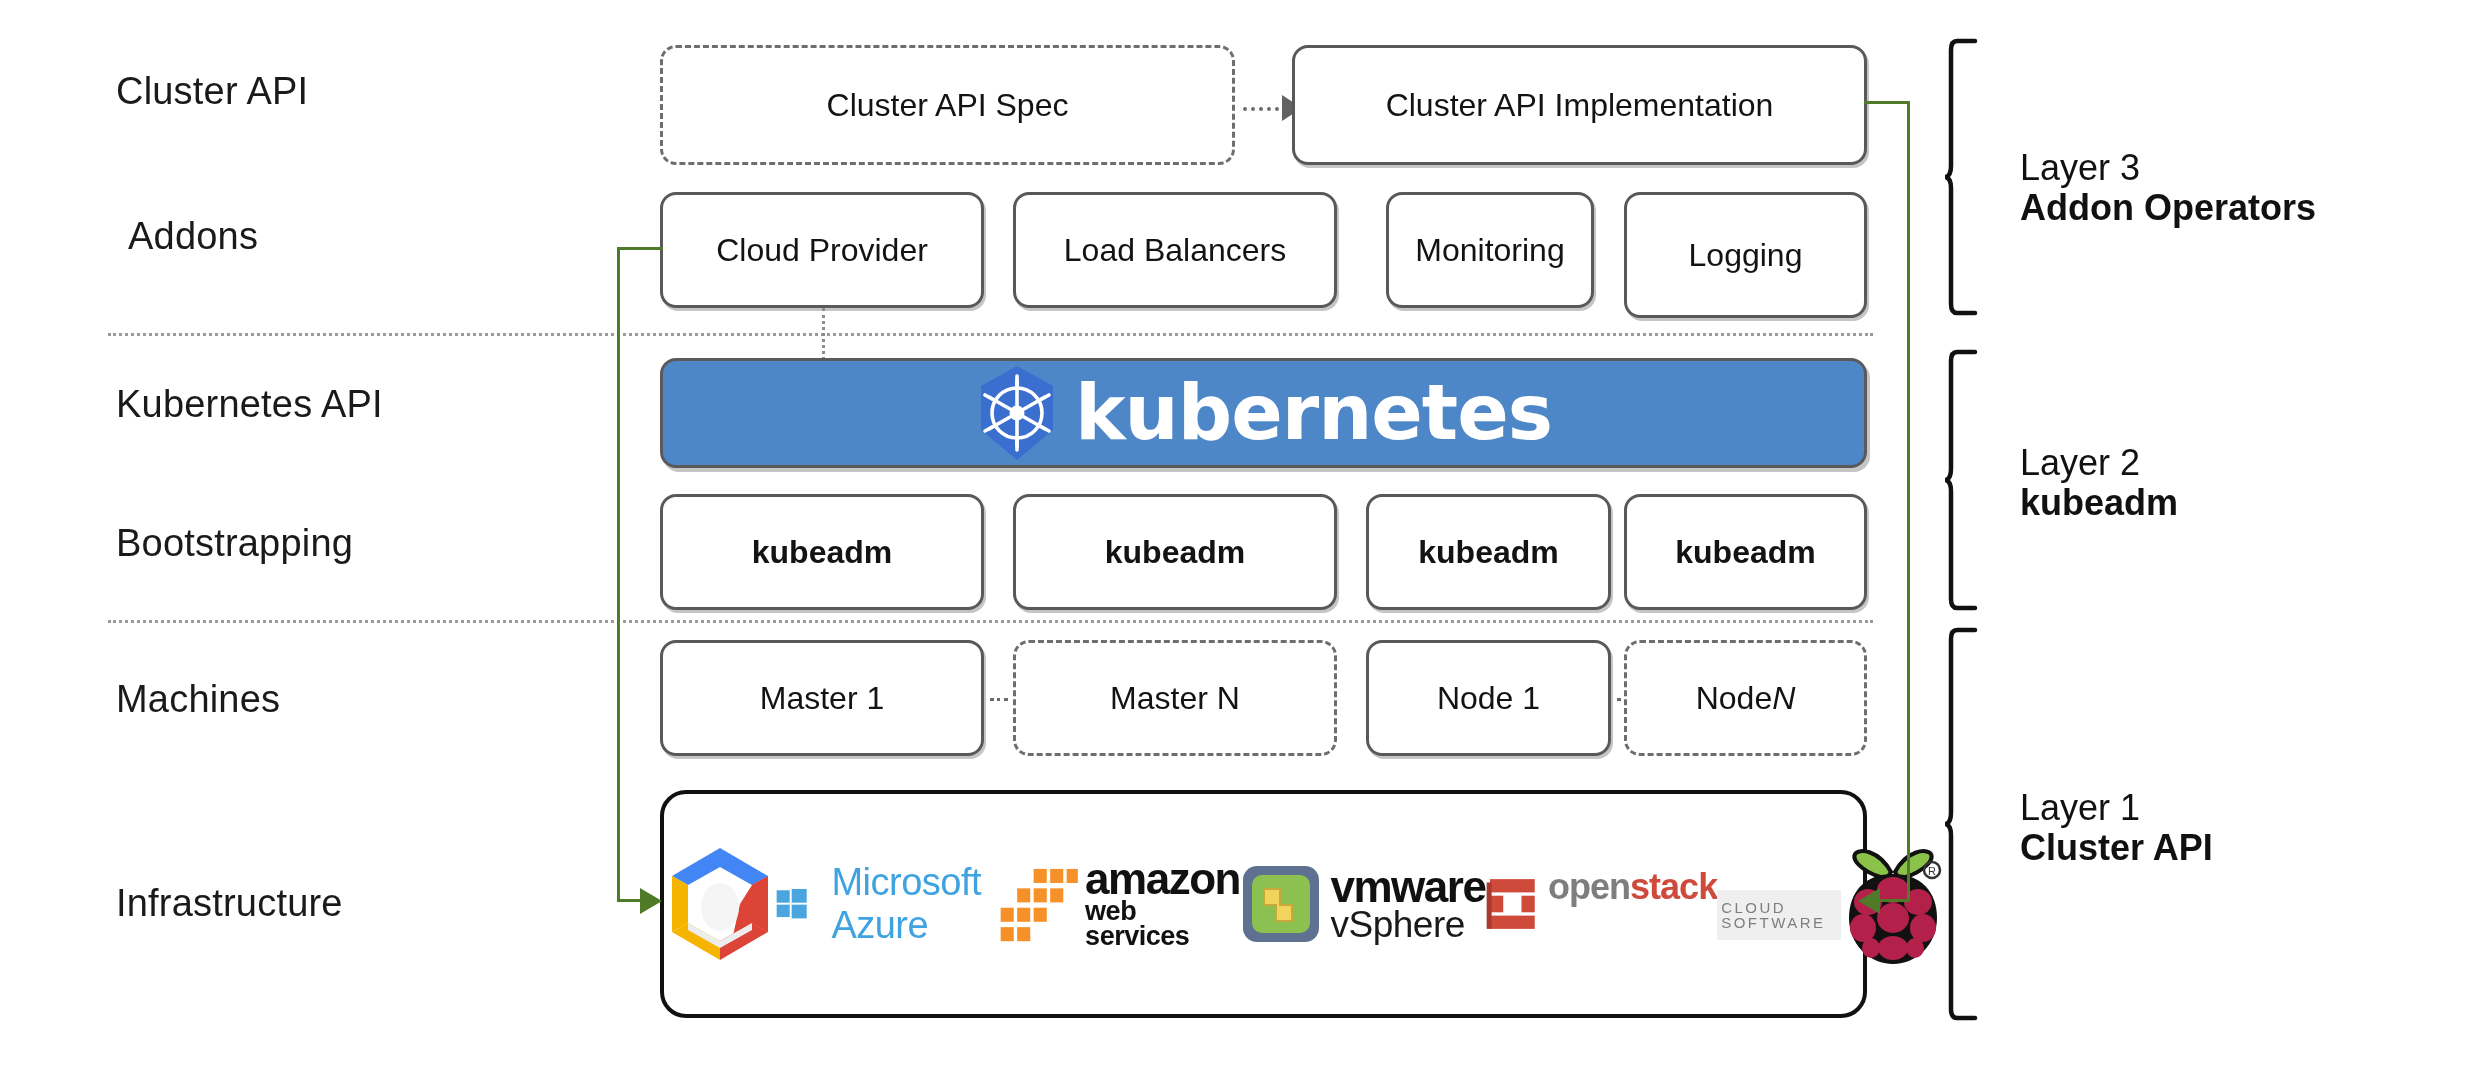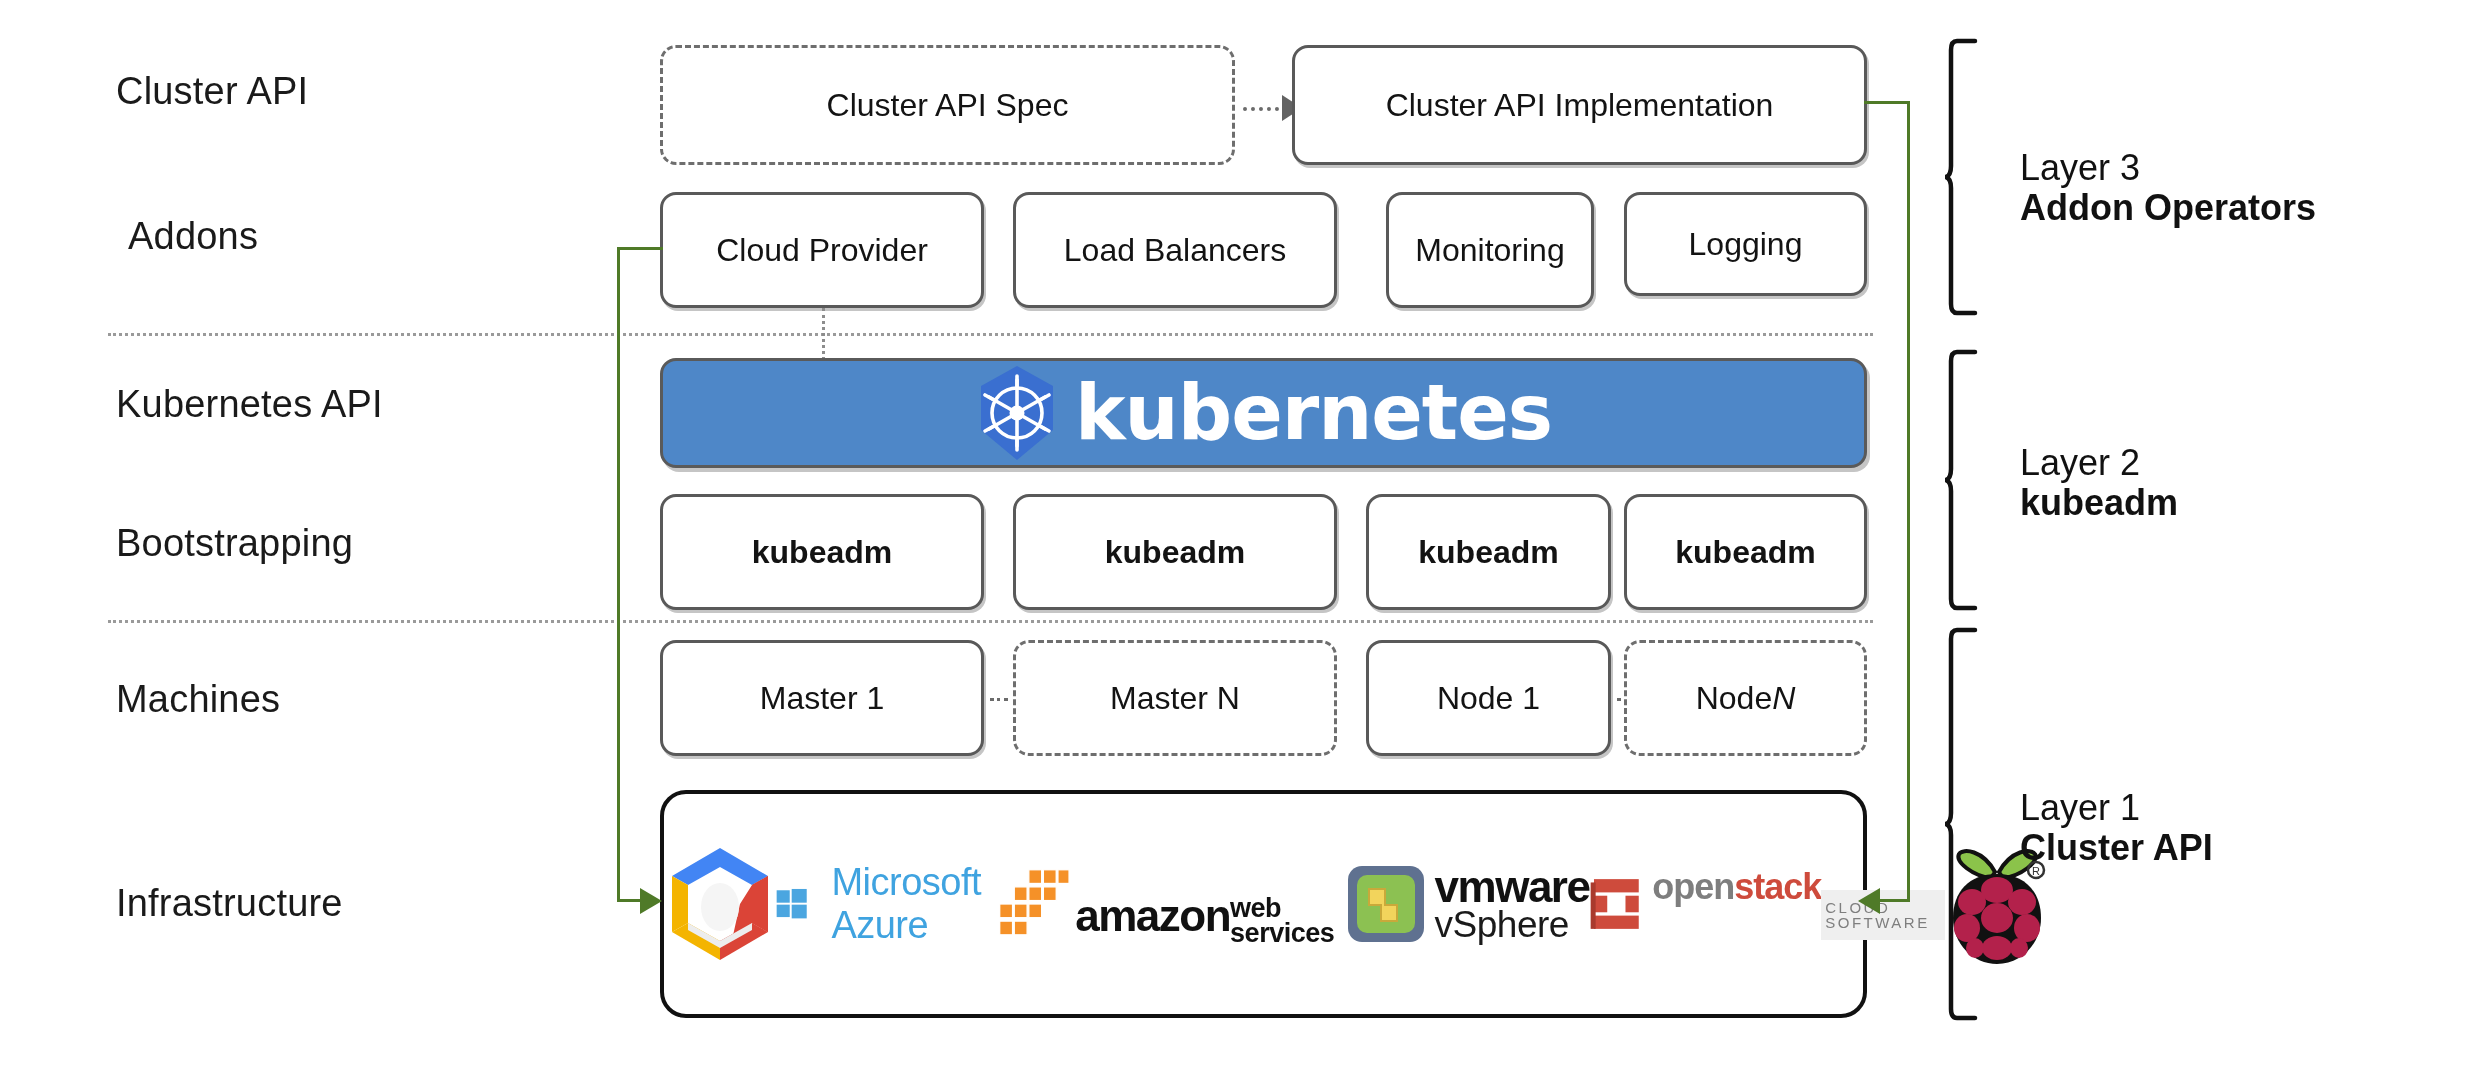--- a/index.html
+++ b/index.html
@@ -101,21 +101,21 @@
 
   <div class="node shadow" style="left:660px;top:192px;width:324px;height:116px;">
     <span>Cloud Provider</span>
   </div>
   <div class="node shadow" style="left:1013px;top:192px;width:324px;height:116px;">
     <span>Load Balancers</span>
   </div>
   <div class="node shadow" style="left:1366px;top:192px;width:208px;height:116px;margin-left:20px;">
     <span>Monitoring</span>
   </div>
-  <div class="node shadow" style="left:1624px;top:192px;width:243px;height:104px;border-radius:16px;">
+  <div class="node shadow" style="left:1624px;top:192px;width:243px;height:126px;border-radius:16px;">
     <span>Logging</span>
   </div>
 
   <div class="vdot" style="left:822px;top:308px;height:52px;"></div>
 
   <div class="k8sbar" style="left:660px;top:358px;width:1207px;height:110px;">
     <span style="display:flex;align-items:center;">
       <svg width="84" height="98" viewBox="0 0 84 98" aria-hidden="true">
         <polygon points="42,2 78,22 78,66 42,96 6,66 6,22" fill="#3A6FD0"></polygon>
         <g stroke="#ffffff" stroke-width="3.6" fill="none" stroke-linecap="round">
@@ -203,21 +203,21 @@
           <rect x="19" y="22" width="15" height="16"></rect>
             <rect x="36" y="22" width="15" height="16"></rect>
             <rect x="53" y="22" width="15" height="16"></rect>
           <rect x="2" y="42" width="15" height="16"></rect>
             <rect x="19" y="42" width="15" height="16"></rect>
             <rect x="36" y="42" width="15" height="16"></rect>
           <rect x="2" y="62" width="15" height="16"></rect>
             <rect x="19" y="62" width="15" height="16"></rect>
         </g>
       </svg>
-      <span style="display:flex;flex-direction:row;line-height:0.92;">
+      <span style="display:flex;flex-direction:column;line-height:0.92;">
         <span style="font-size:44px;font-weight:bold;color:#111;letter-spacing:-1.5px;">amazon</span>
         <span style="font-size:27px;font-weight:bold;color:#111;letter-spacing:-0.5px;">web services</span>
       </span>
     </span>
 
     <span class="logo" style="gap:10px;">
       <svg width="78" height="78" viewBox="0 0 78 78" aria-hidden="true">
         <rect x="1" y="1" width="76" height="76" rx="14" fill="#5F7190"></rect>
         <rect x="10" y="10" width="58" height="58" rx="10" fill="#8CC152"></rect>
         <path d="M22 24 h16 v16 h12 v16 H34 V40 H22 Z" fill="#F2D45C" stroke="#C9A93A" stroke-width="2"></path>

